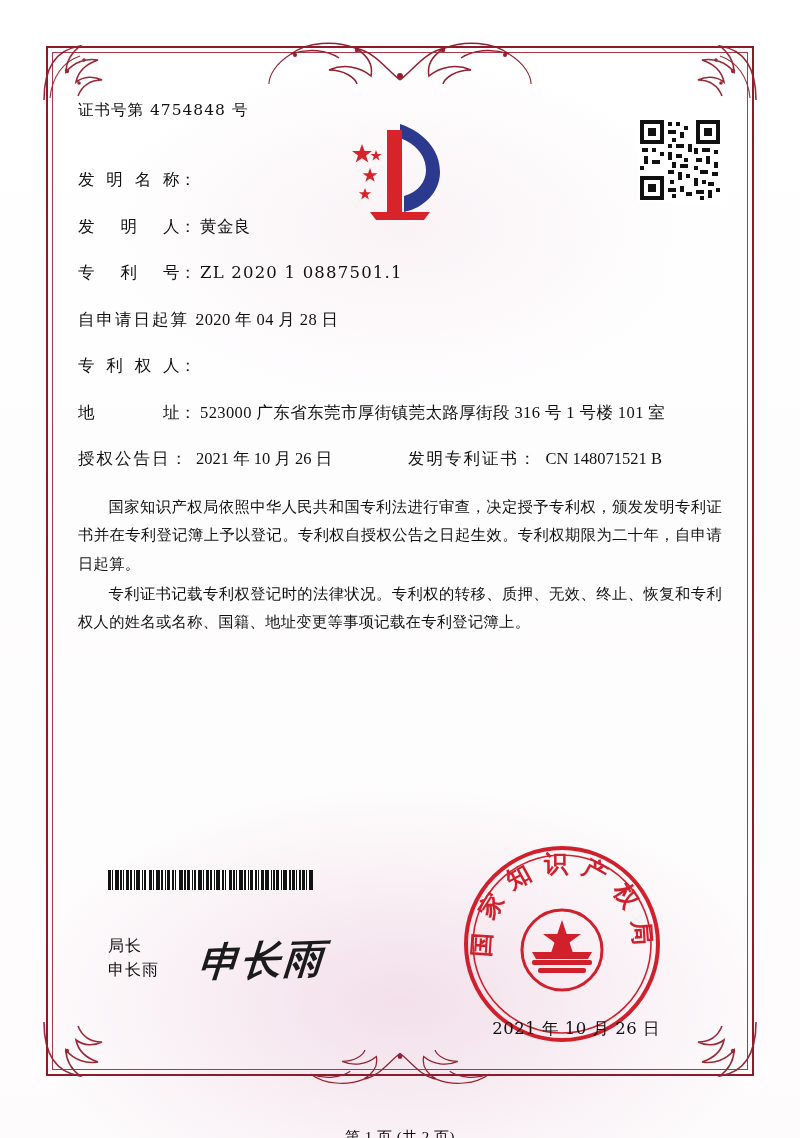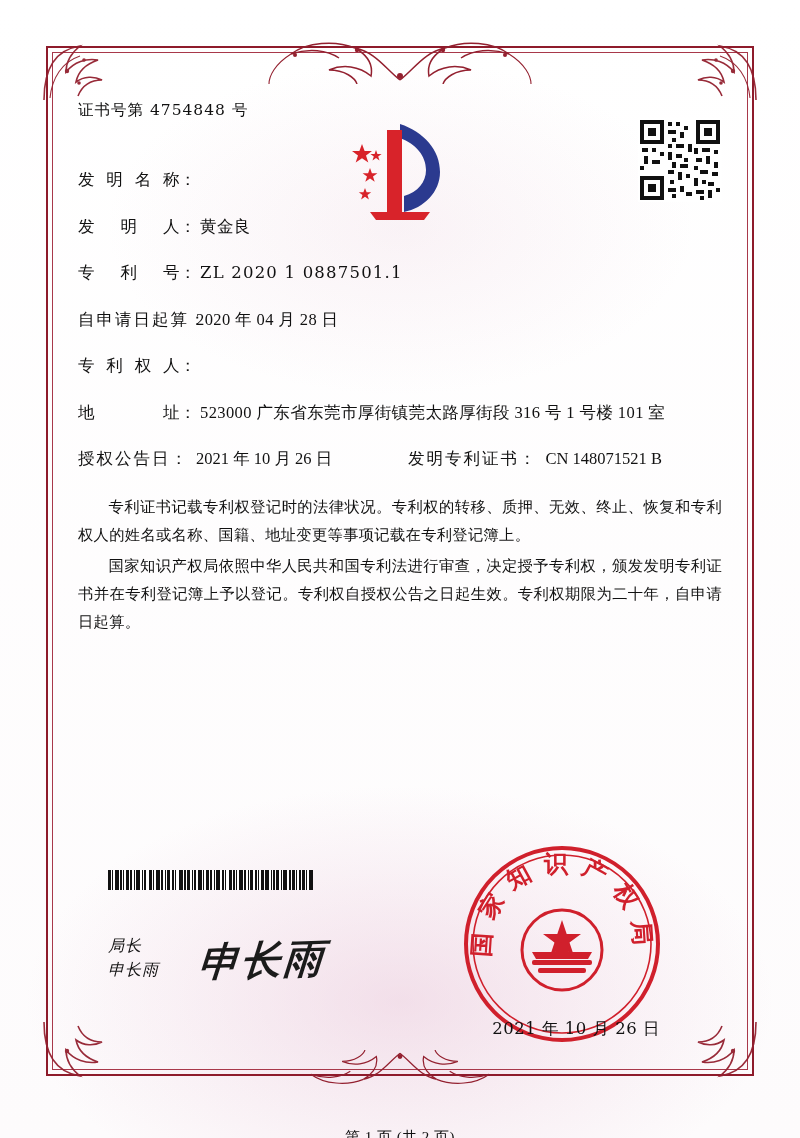--- a/index.html
+++ b/index.html
@@ -196,21 +196,20 @@
     top: 830px;
     display: flex;
     align-items: flex-start;
     font-size: 16px;
     line-height: 1.5;
   }
   .signature-block .titles {
     color: #111;
     letter-spacing: 1px;
     padding-top: 4px;
-    font-style: italic;
   }
   .sign-script {
     margin-left: 40px;
     font-family: "DejaVu Serif", "Liberation Serif", serif;
     font-size: 40px;
     font-style: italic;
     font-weight: bold;
     color: #1b1b1b;
     transform: skewX(-6deg) rotate(-2deg);
     letter-spacing: 2px;
@@ -461,22 +460,22 @@
         </div>
         <div class="right">
           <div class="label">发明专利证书：</div>
           <div class="value mono">CN 148071521 B</div>
         </div>
       </div>
 
     </div>
 
     <div class="paragraphs">
+      <p>国家知识产权局依照中华人民共和国专利法进行审查，决定授予专利权，颁发发明专利证书并在专利登记簿上予以登记。专利权自授权公告之日起生效。专利权期限为二十年，自申请日起算。</p>
       <p>专利证书记载专利权登记时的法律状况。专利权的转移、质押、无效、终止、恢复和专利权人的姓名或名称、国籍、地址变更等事项记载在专利登记簿上。</p>
-      <p>国家知识产权局依照中华人民共和国专利法进行审查，决定授予专利权，颁发发明专利证书并在专利登记簿上予以登记。专利权自授权公告之日起生效。专利权期限为二十年，自申请日起算。</p>
     </div>
 
     <div class="barcode">
       <i style="width:3px"></i>
         <i style="width:1px;background:#fff"></i>
         <i style="width:1px"></i>
         <i style="width:2px;background:#fff"></i>
       <i style="width:4px"></i>
         <i style="width:1px;background:#fff"></i>
         <i style="width:2px"></i>

